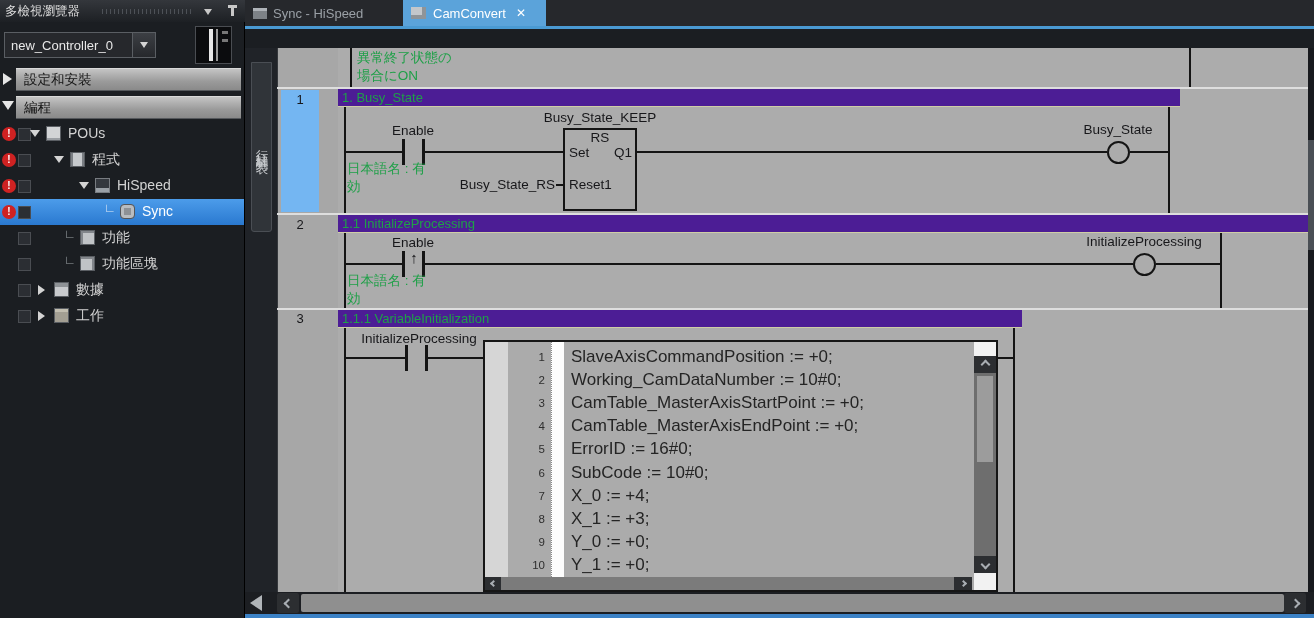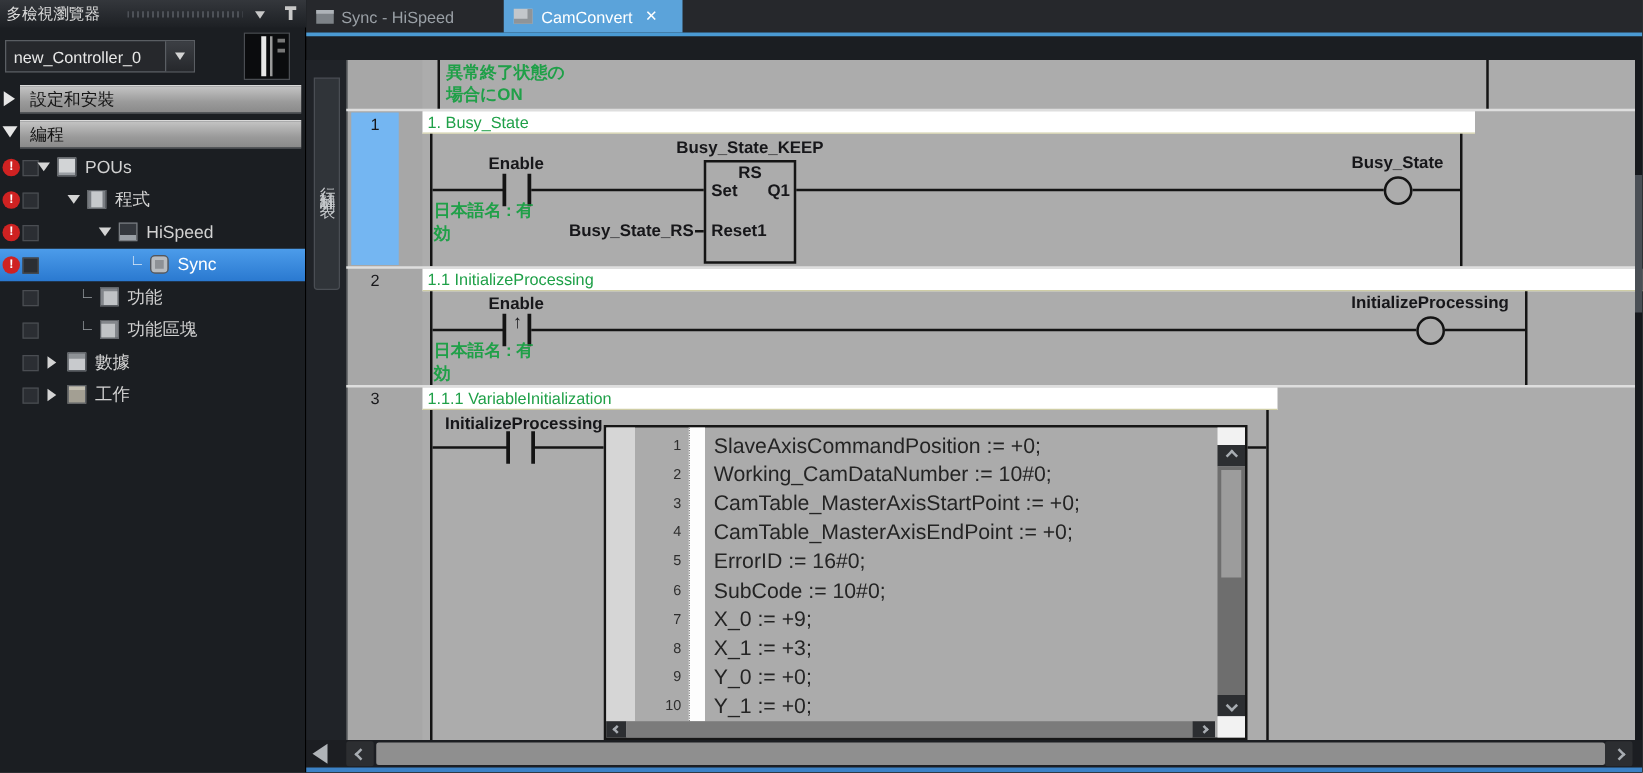--- a/index.html
+++ b/index.html
@@ -1,26 +1,26 @@
 <!DOCTYPE html>
 <html><head>
 <meta charset="utf-8">
 <style>
   html,body{margin:0;padding:0;background:#101216;}
   *{box-sizing:border-box;}
   #screen{position:relative;width:1314px;height:618px;background:#1b1e22;overflow:hidden;
           font-family:"Liberation Sans","DejaVu Sans",sans-serif;}
   .abs{position:absolute;}
-  .lbl{position:absolute;font-size:13.5px;color:#17171a;white-space:nowrap;line-height:16px;font-weight:bold;}
+  .lbl{position:absolute;font-size:13.5px;color:#17171a;white-space:nowrap;line-height:16px;}
   .ctr{transform:translateX(-50%);}
   .grn{color:#1fa048;}
   .wire{position:absolute;background:#141414;}
   .cbar{position:absolute;width:3px;height:26px;background:#141414;}
   .coil{position:absolute;width:23px;height:23px;border:2.5px solid #141414;border-radius:50%;background:#acacac;}
-  .ybar{position:absolute;height:18px;background:#ffffff;border-bottom:1px solid #cfcda6;font-size:13px;color:#1fa048;line-height:17px;padding-left:4px;white-space:nowrap;}
+  .ybar{position:absolute;height:18px;background:#4c1d95;border-bottom:1px solid #cfcda6;font-size:13px;color:#1fa048;line-height:17px;padding-left:4px;white-space:nowrap;}
   .sep{position:absolute;left:277px;width:1031px;height:2px;background:#dedede;}
   .rnum{position:absolute;width:38px;text-align:center;font-size:13px;color:#17171a;}
   
   .ex-title{position:absolute;left:0;top:0;width:245px;height:22px;background:linear-gradient(#34373c,#1d2024);color:#dcdcdc;font-size:12.5px;line-height:22px;padding-left:5px;}
   .dots{position:absolute;left:102px;top:9px;width:92px;height:5px;background:repeating-linear-gradient(90deg,#4d5157 0 1px,transparent 1px 4px);}
   .tri-d{width:0;height:0;border-left:5px solid transparent;border-right:5px solid transparent;border-top:7px solid #d4d4d4;}
   .tri-r{width:0;height:0;border-top:5px solid transparent;border-bottom:5px solid transparent;border-left:7px solid #d4d4d4;}
   .secbar{position:absolute;left:16px;width:225px;height:23px;background:linear-gradient(#c4c4c4,#9a9a9a 60%,#8a8a8a);border-top:1px solid #d9d9d9;border-bottom:1px solid #55585c;color:#141414;font-size:13.5px;line-height:22px;padding-left:8px;}
   .trow{position:absolute;left:0;width:244px;height:26px;display:flex;align-items:center;color:#d2d2d2;font-size:14px;}
   .trow.sel{background:linear-gradient(#4c9cea,#2a79d0);color:#fff;}
@@ -266,21 +266,21 @@
         <div class="st-row">
           <span class="st-num">5</span>
           <span class="st-code">ErrorID := 16#0;</span>
         </div>
         <div class="st-row">
           <span class="st-num">6</span>
           <span class="st-code">SubCode := 10#0;</span>
         </div>
         <div class="st-row">
           <span class="st-num">7</span>
-          <span class="st-code">X_0 := +9;</span>
+          <span class="st-code">X_0 := +4;</span>
         </div>
         <div class="st-row">
           <span class="st-num">8</span>
           <span class="st-code">X_1 := +3;</span>
         </div>
         <div class="st-row">
           <span class="st-num">9</span>
           <span class="st-code">Y_0 := +0;</span>
         </div>
         <div class="st-row">

